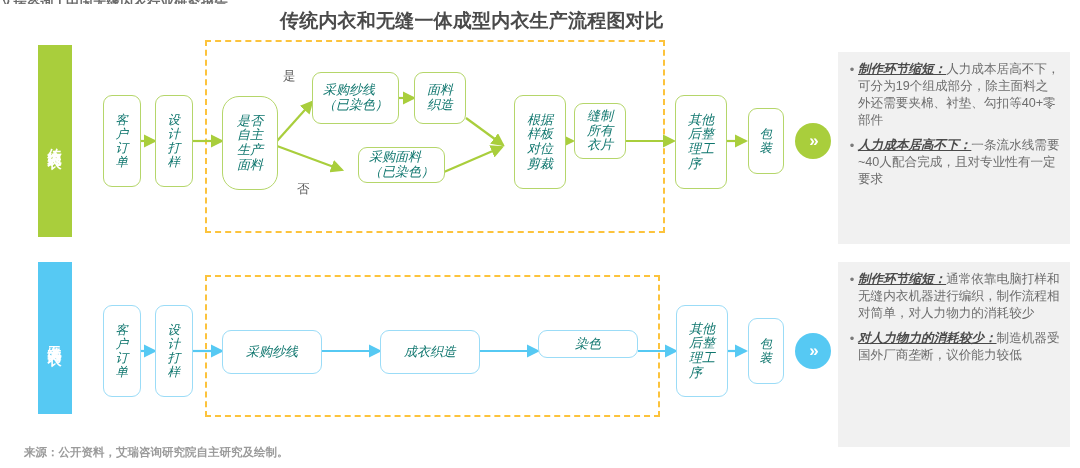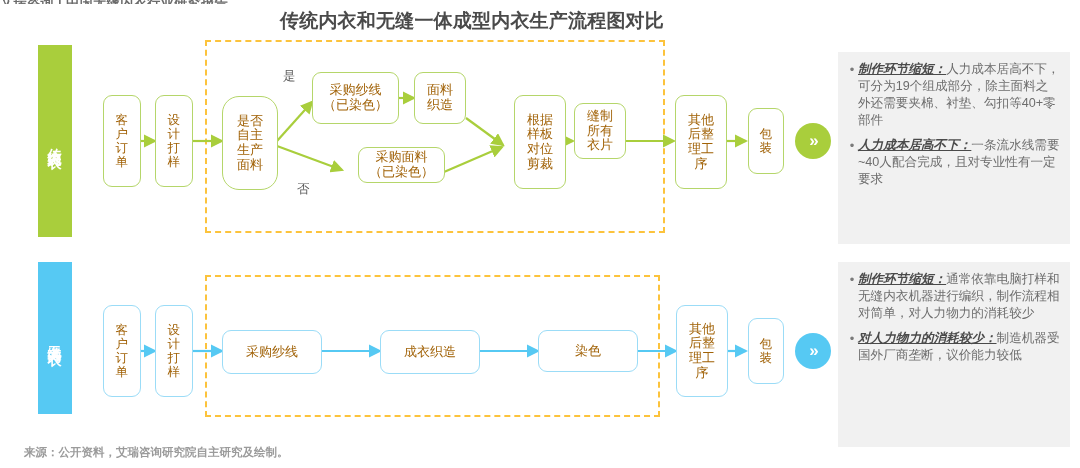--- a/index.html
+++ b/index.html
@@ -67,26 +67,27 @@
 
   
   .node {
     position: absolute;
     box-sizing: border-box;
     border-radius: 9px;
     background: #ffffff;
     display: flex;
     align-items: center;
     justify-content: center;
-    text-align: center;
+    text-align: left;
     font-size: 13px;
     line-height: 1.12;
-    color: #a16207;
+    color: #0f766e;
     white-space: pre-line;
     z-index: 4;
+    font-style: italic;
   }
   .node.green { border: 1.6px solid #b5d66a; }
   .node.blue  { border: 1.6px solid #9bdcf7; }
   .node.narrow { font-size: 12.5px; letter-spacing: .5px; }
 
   
 
   
   svg.wires {
     position: absolute;
@@ -253,21 +254,21 @@
 <div class="node blue narrow" style="left:103px; top:305px; width:38px; height:92px;">客
 户
 订
 单</div>
 <div class="node blue narrow" style="left:155px; top:305px; width:38px; height:92px;">设
 计
 打
 样</div>
 <div class="node blue" style="left:222px; top:330px; width:100px; height:44px;">采购纱线</div>
 <div class="node blue" style="left:380px; top:330px; width:100px; height:44px;">成衣织造</div>
-<div class="node blue" style="left:538px; top:330px; width:100px; height:42px;">染色</div>
+<div class="node blue" style="left:538px; top:330px; width:100px; height:28px;">染色</div>
 <div class="node blue" style="left:676px; top:305px; width:52px; height:92px;">其他
 后整
 理工
 序</div>
 <div class="node blue narrow" style="left:748px; top:318px; width:36px; height:66px;">包
 装</div>
 
 <div class="chev chev-blue">»</div>
 
 <div class="note-panel note-top">

